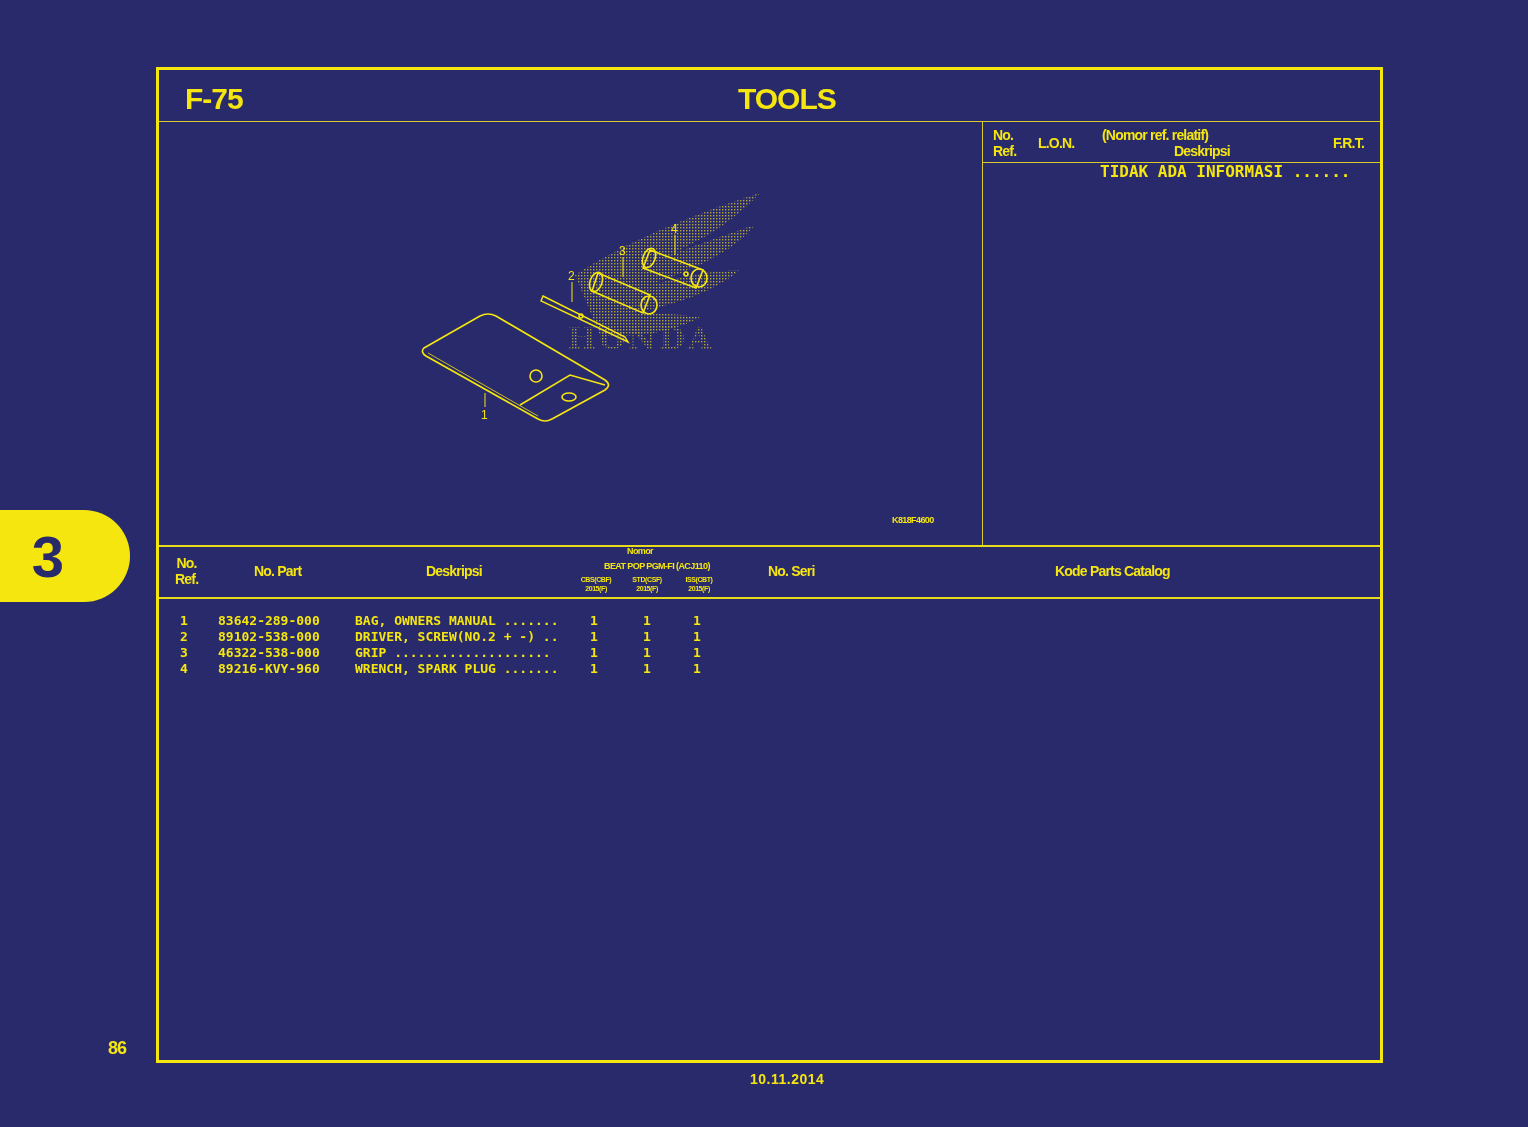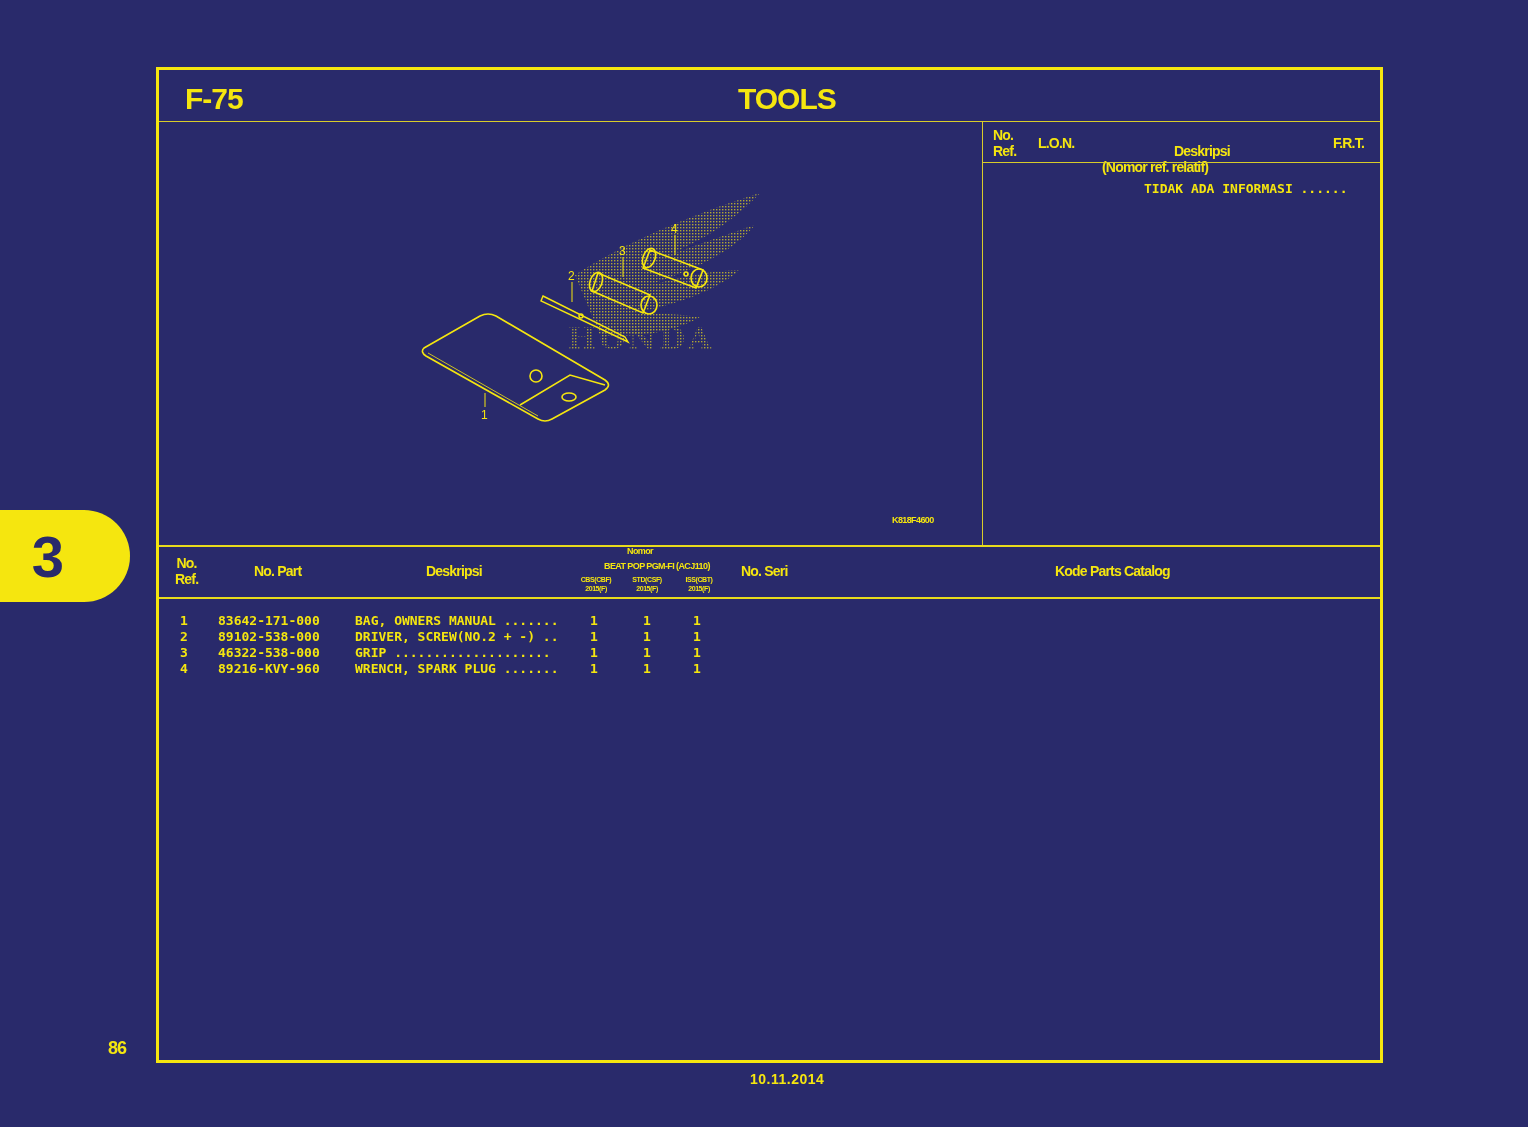--- a/index.html
+++ b/index.html
@@ -94,25 +94,25 @@
     </g>
   </svg>
 </div>
 <div class="abs hdr-sm" style="left:892px; top:515px; font-size:9px;">K818F4600</div>
 
 <div class="abs hdr" style="left:993px; top:127px;">
   <div>No.</div>
   <div>Ref.</div>
 </div>
 <div class="abs hdr" style="left:1038px; top:135px;">L.O.N.</div>
-<div class="abs hdr" style="left:1102px; top:127px;margin-top:32px;">(Nomor ref. relatif)</div>
+<div class="abs hdr" style="left:1102px; top:127px;">(Nomor ref. relatif)</div>
 <div class="abs hdr" style="left:1174px; top:143px;">Deskripsi</div>
 <div class="abs hdr" style="left:1333px; top:135px;">F.R.T.</div>
 <div class="hline" style="left:983px; top:162px; width:397px;"></div>
-<div class="abs mono" style="left:1100px; top:181px; font-size:13px;margin-left:44px;">TIDAK ADA INFORMASI ......</div>
+<div class="abs mono" style="left:1100px; top:164px; font-size:16px;">TIDAK ADA INFORMASI ......</div>
 
 <div class="abs hdr" style="left:175px; top:555px; text-align:center;">
   <div>No.</div>
   <div>Ref.</div>
 </div>
 <div class="abs hdr" style="left:254px; top:563px;">No. Part</div>
 <div class="abs hdr" style="left:426px; top:563px;">Deskripsi</div>
 <div class="abs hdr-sm" style="left:627px; top:546px;">Nomor</div>
 <div class="abs hdr-sm" style="left:584px; top:561px;padding-left:20px;">BEAT POP PGM-FI (ACJ110)</div>
 <div class="abs hdr-xs" style="left:575px; top:575px; text-align:center; width:42px;">
@@ -120,28 +120,28 @@
   <div>2015(F)</div>
 </div>
 <div class="abs hdr-xs" style="left:625px; top:575px; text-align:center; width:44px;">
   <div>STD(CSF)</div>
   <div>2015(F)</div>
 </div>
 <div class="abs hdr-xs" style="left:678px; top:575px; text-align:center; width:42px;">
   <div>ISS(CBT)</div>
   <div>2015(F)</div>
 </div>
-<div class="abs hdr" style="left:727px; top:563px;padding-left:14px;">No. Seri</div>
+<div class="abs hdr" style="left:754px; top:563px;padding-left:14px;">No. Seri</div>
 <div class="abs hdr" style="left:1008px; top:563px;padding-left:47px;">Kode Parts Catalog</div>
 <div class="hline thick" style="left:159px; top:597px; width:1221px;"></div>
 
 <div class="abs" style="left:178px; top:613px; width:540px;">
   <div style="position:relative; height:16px;">
     <span class="abs mono" style="left:2px;">1</span>
-    <span class="abs mono" style="left:40px;">83642-171-000</span>
+    <span class="abs mono" style="left:40px;">83642-289-000</span>
     <span class="abs mono" style="left:177px;">BAG, OWNERS MANUAL .......</span>
     <span class="qty mono" style="left:406px;">1</span>
     <span class="qty mono" style="left:459px;">1</span>
     <span class="qty mono" style="left:509px;">1</span>
   </div>
   <div style="position:relative; height:16px;">
     <span class="abs mono" style="left:2px;">2</span>
     <span class="abs mono" style="left:40px;">89102-538-000</span>
     <span class="abs mono" style="left:177px;">DRIVER, SCREW(NO.2 + -) ..</span>
     <span class="qty mono" style="left:406px;">1</span>

